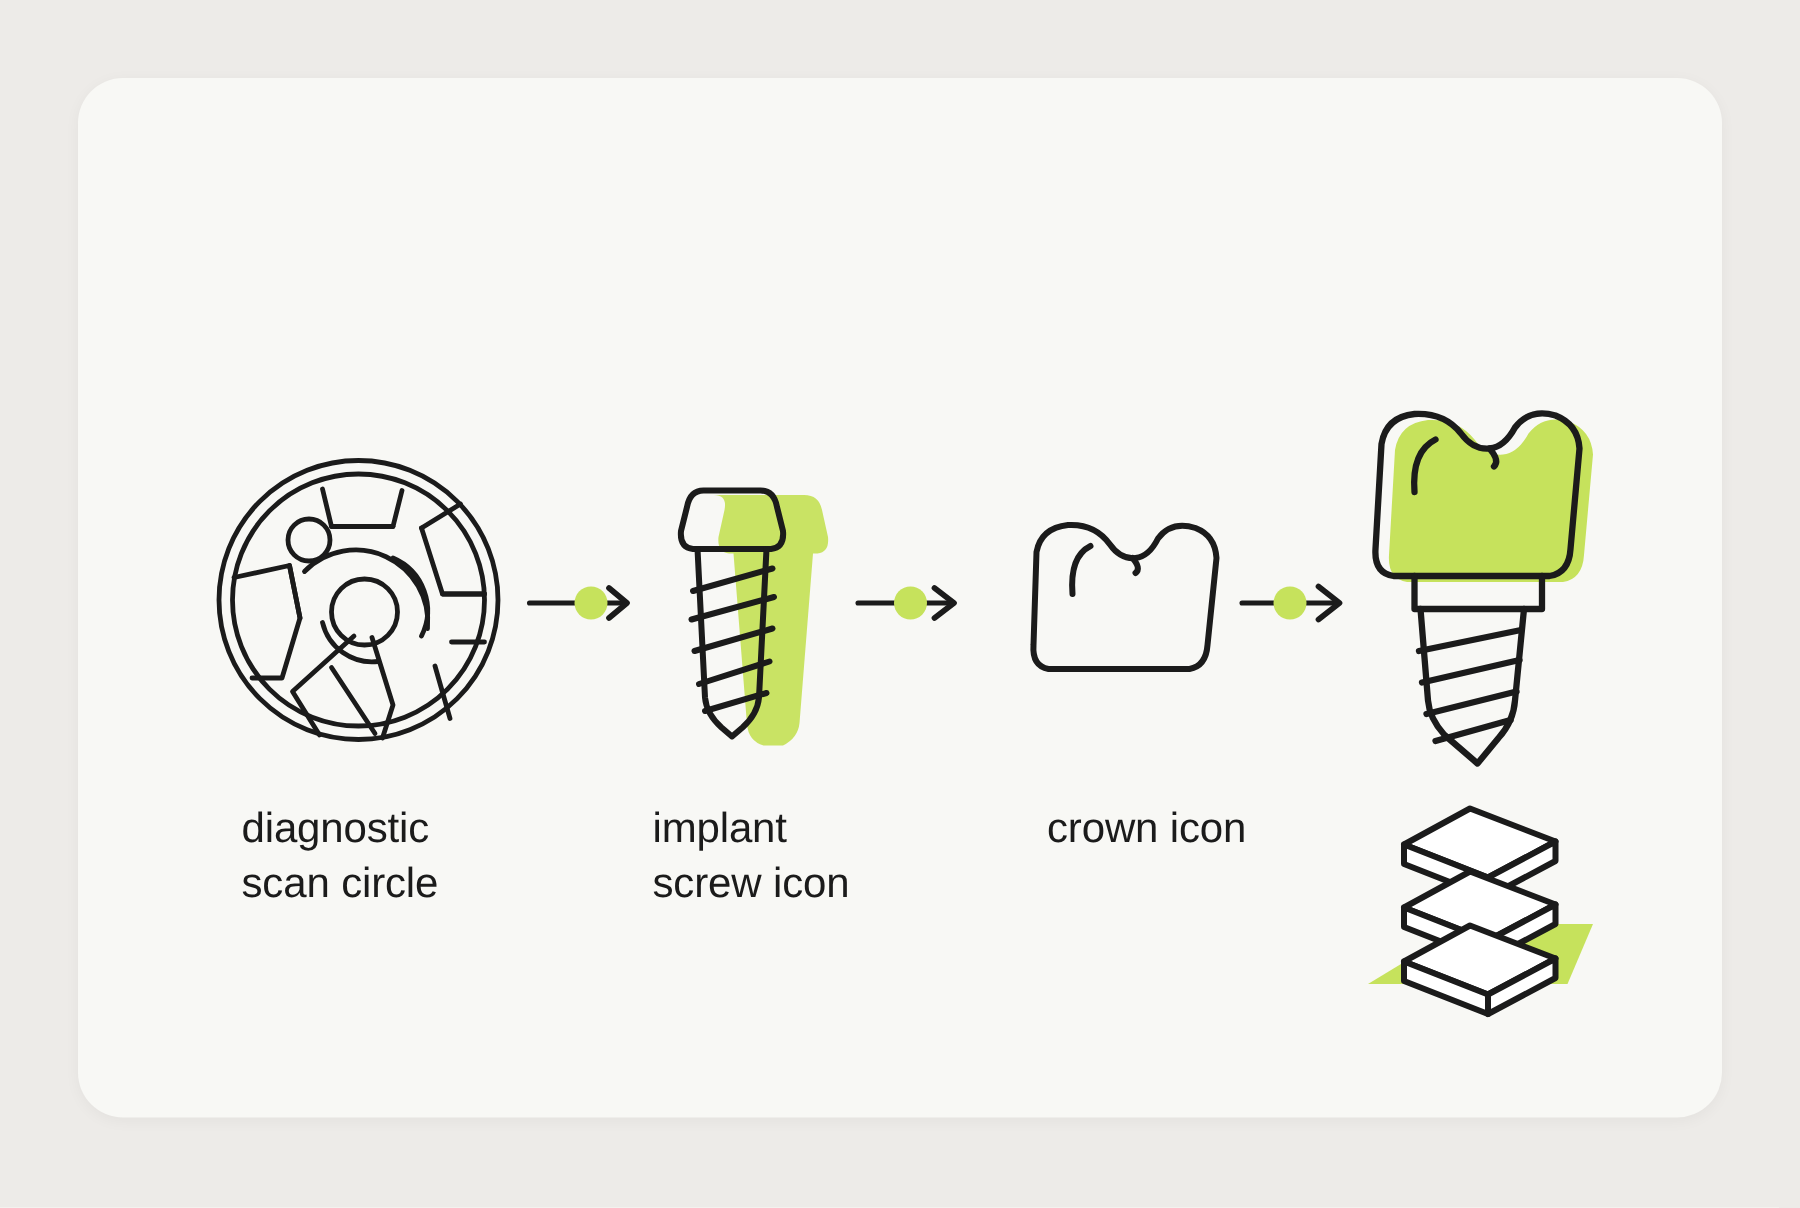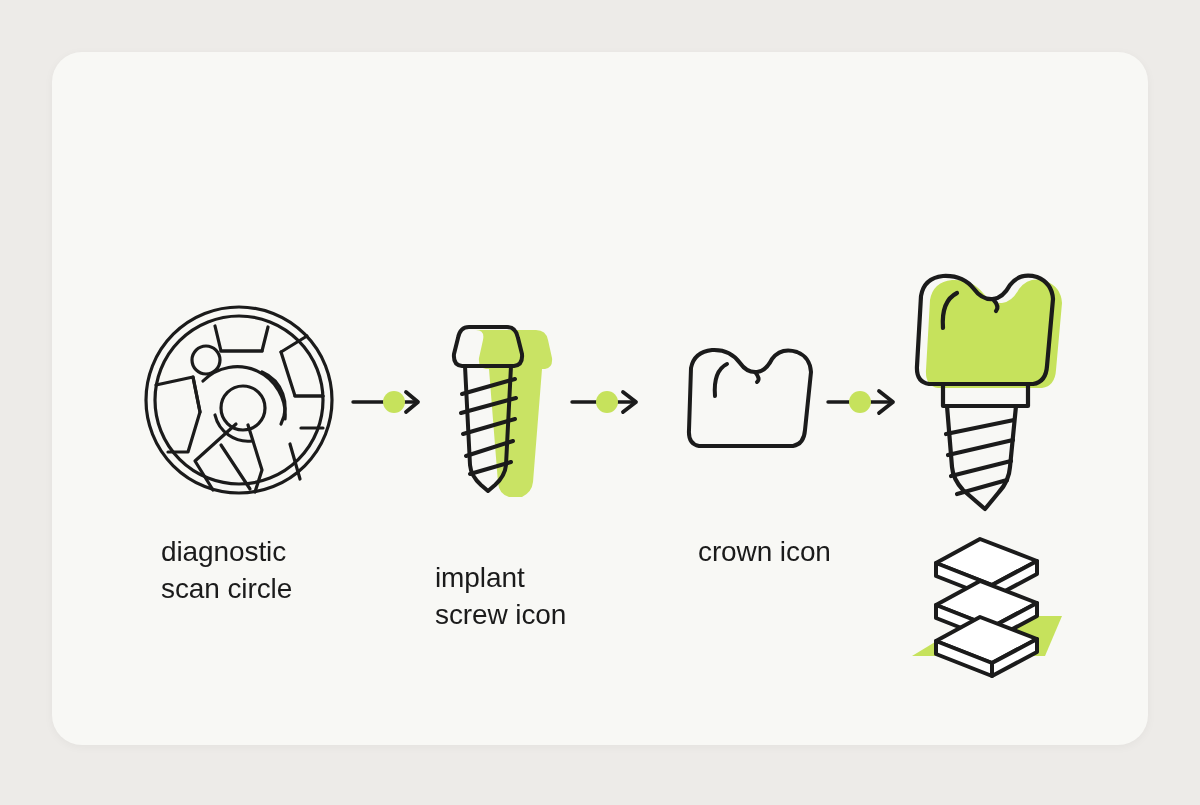--- a/index.html
+++ b/index.html
@@ -49,21 +49,21 @@
   .step-label {
     position: absolute;
     color: #1b1b1b;
     font-size: 28px;
     line-height: 1.32;
     letter-spacing: -0.1px;
     white-space: pre-line;
     font-weight: 400;
   }
   #label-scan    { left: 161px; top: 534px; }
-  #label-implant { left: 435px; top: 534px; margin-top: 26px; }
+  #label-implant { left: 435px; top: 534px; }
   #label-crown   { left: 658px; top: 534px; margin-left: 40px; }
 </style>
 </head>
 <body>
 
 <div id="stage">
 
   <div id="card"></div>
 
   <svg id="flow" viewBox="0 0 1200 805">

